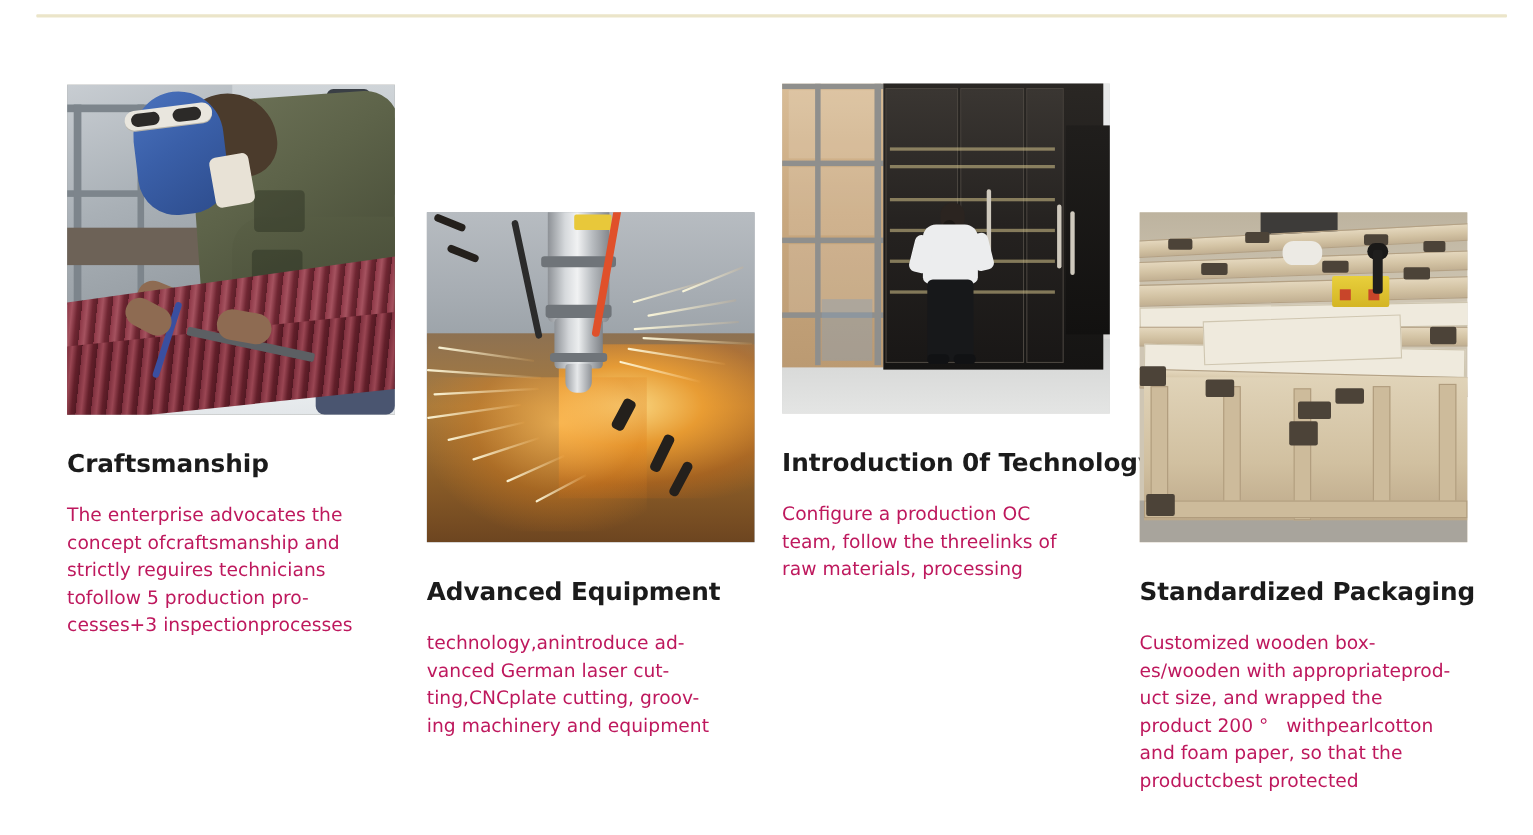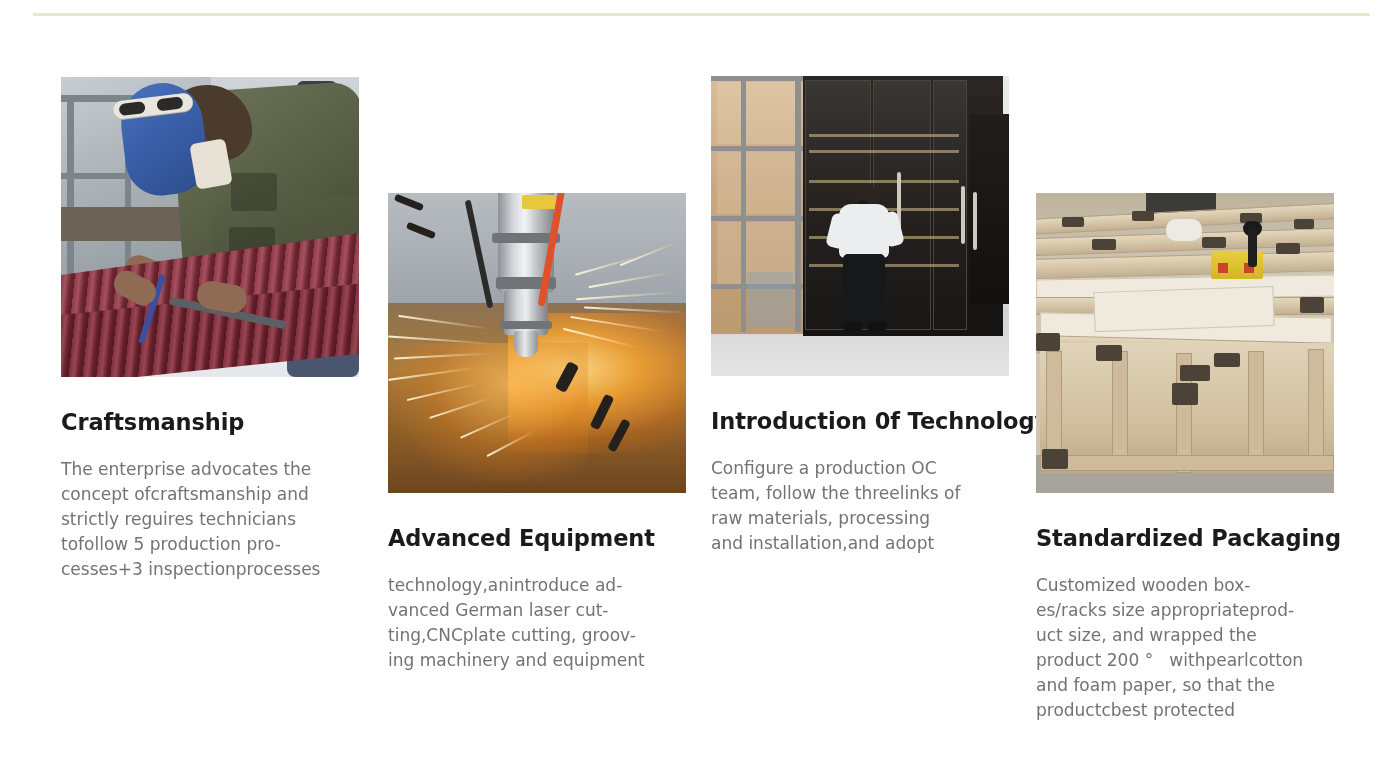--- a/index.html
+++ b/index.html
@@ -16,21 +16,21 @@
   .panel{position:absolute;width:302px;}
   .photo{
     width:298px;height:300px;overflow:hidden;position:relative;
     background:#cfcfcf;
   }
   .p-title{
     font-size:22.5px;font-weight:600;color:#1b1b1b;
     letter-spacing:-0.1px;margin:32px 0 0 0;white-space:nowrap;
   }
   .p-body{
-    font-size:17px;color:#737373;line-height:25px;
+    font-size:17px;color:#be185d;line-height:25px;
     margin:22px 0 0 0;width:300px;
   }
   .p-body div{white-space:pre;}
 
   
   .ph1{background:#9a9a94;}
   .ph1 .bg-shelf{position:absolute;left:0;top:0;width:150px;height:230px;
     background:linear-gradient(160deg,#c8cdd2 0%,#a9b0b6 45%,#8d949a 100%);}
   .ph1 .shelf-bar{position:absolute;background:#7d858c;}
   .ph1 .bg-right{position:absolute;left:150px;top:0;width:148px;height:210px;
@@ -333,21 +333,20 @@
       <div class="person-arm" style="left:172px;top:136px;width:18px;height:34px;transform:rotate(-14deg);"></div>
       <div class="person-legs"></div>
       <div class="shoe" style="left:132px;"></div>
       <div class="shoe" style="left:156px;"></div>
     </div>
     <h2 class="p-title">Introduction 0f Technology</h2>
     <div class="p-body">
       <div>Configure a production OC</div>
       <div>team, follow the threelinks of</div>
       <div>raw materials, processing</div>
-      <div>and installation,and adopt</div>
     </div>
   </div>
 
   <div class="panel" style="left:1036px;top:193px;">
     <div class="photo ph4">
       <div class="bg"></div>
       <div class="dark-bg"></div>
       <div class="floor"></div>
       <div class="slab" style="left:-10px;top:18px;width:310px;height:16px;transform:rotate(-3deg);"></div>
       <div class="slab" style="left:-10px;top:40px;width:310px;height:18px;transform:rotate(-2deg);"></div>
@@ -381,21 +380,21 @@
       <div class="bracket" style="left:60px;top:152px;width:26px;height:16px;"></div>
       <div class="bracket" style="left:144px;top:172px;width:30px;height:16px;"></div>
       <div class="bracket" style="left:178px;top:160px;width:26px;height:14px;"></div>
       <div class="bracket" style="left:264px;top:104px;width:24px;height:16px;"></div>
       <div class="bracket" style="left:136px;top:190px;width:26px;height:22px;"></div>
       <div class="bracket" style="left:6px;top:256px;width:26px;height:20px;"></div>
     </div>
     <h2 class="p-title">Standardized Packaging</h2>
     <div class="p-body">
       <div>Customized wooden box-</div>
-      <div>es/racks size appropriateprod-</div>
+      <div>es/wooden with appropriateprod-</div>
       <div>uct size, and wrapped the</div>
       <div>product 200 °   withpearlcotton</div>
       <div>and foam paper, so that the</div>
       <div>productcbest protected</div>
     </div>
   </div>
 
 </div>
 
 </body></html>

